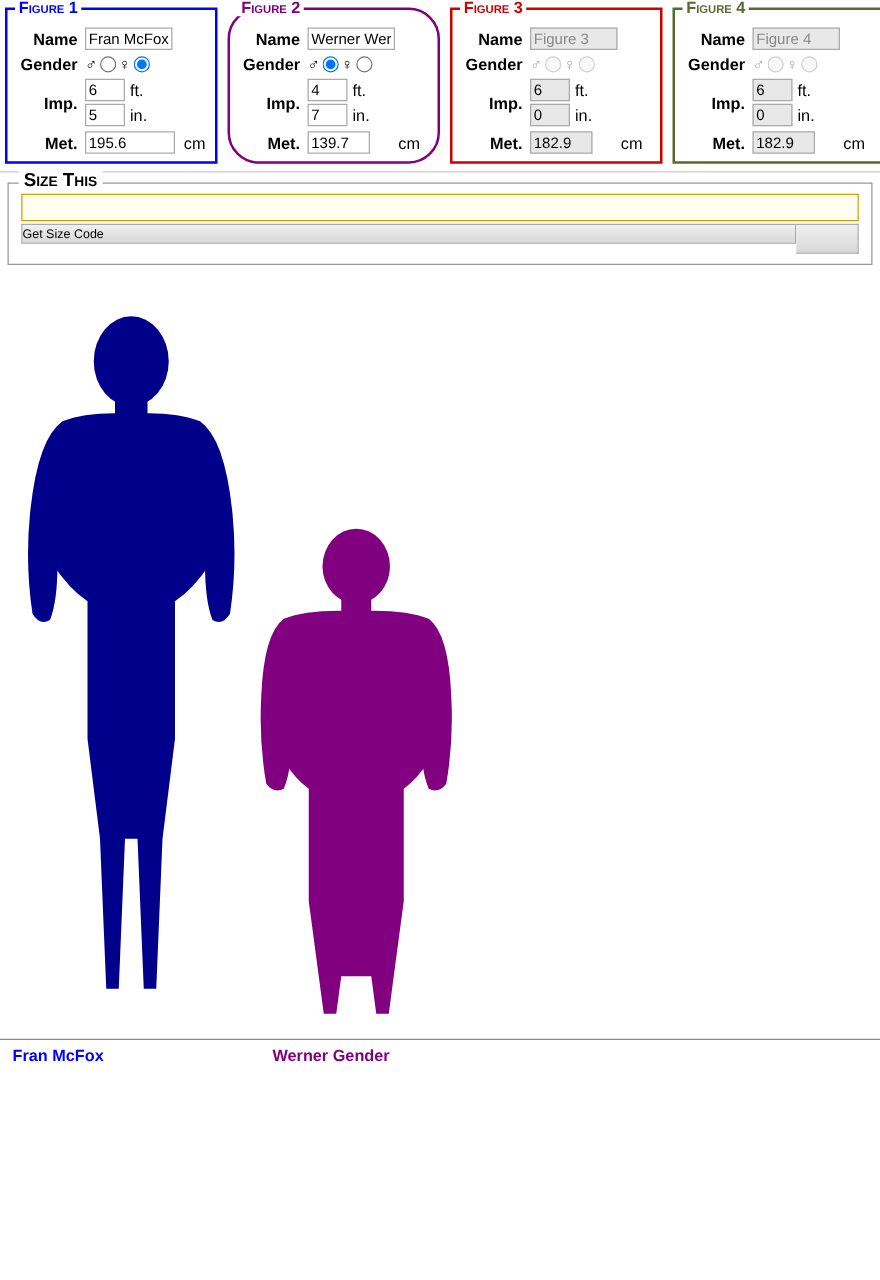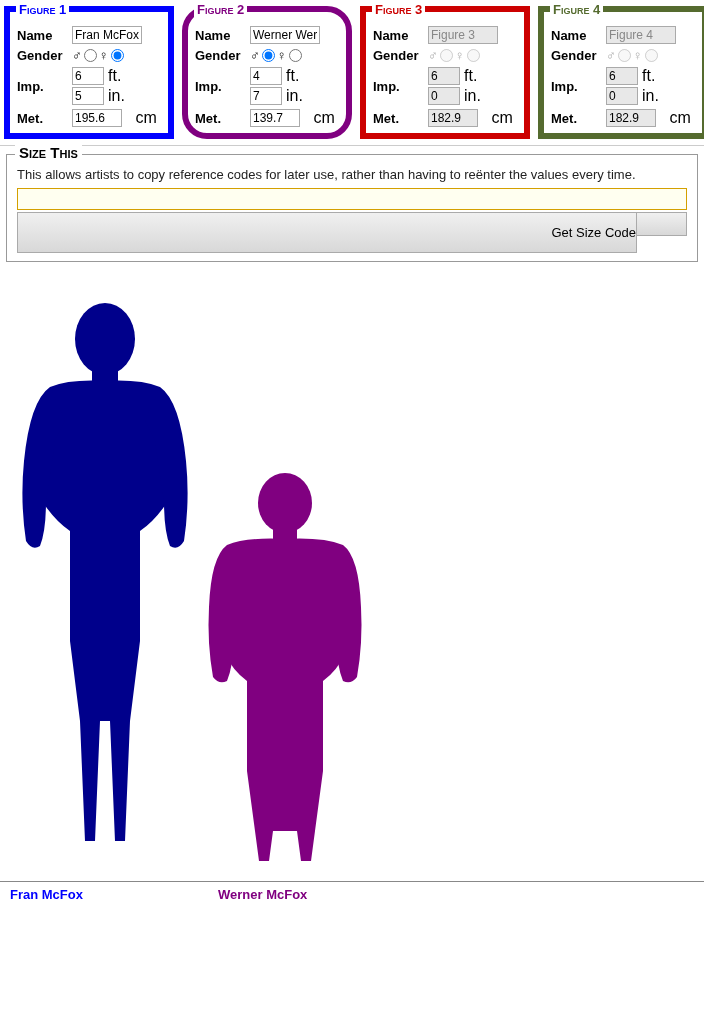--- a/index.html
+++ b/index.html
@@ -12,21 +12,21 @@
 
     
     .figures-row {
       display: flex;
       flex-direction: row;
       border-bottom: 1px solid #ccc;
       overflow: hidden;
     }
 
     .figure-box {
-      border: 6px solid #be185d;
+      border: 2px solid #be185d;
       margin: 6px 4px;
       padding: 4px;
       min-width: 170px;
       position: relative;
       background: #fff;
     }
 
     .figure-box .figure-title {
       position: absolute;
       top: -10px;
@@ -54,32 +54,33 @@
       width: 100%;
     }
     .figure-table td {
       padding: 2px 3px;
       vertical-align: middle;
     }
     .figure-table .label-cell {
       font-weight: bold;
       white-space: nowrap;
       width: 55px;
+      text-align: right;
     }
     .figure-table input[type="text"] {
       width: 70px;
       border: 1px solid #aaa;
       padding: 1px 2px;
       font-size: 12px;
     }
     .figure-table input[type="text"].small {
       width: 32px;
     }
     .figure-table .unit-label {
-      font-size: 16px;
+      font-size: 13px;
       padding-left: 2px;
     }
     .radio-group {
       display: flex;
       align-items: center;
       gap: 2px;
     }
     .gender-symbol {
       font-size: 13px;
     }
@@ -117,26 +118,26 @@
       background: #fffff0;
       font-size: 12px;
       padding: 1px 4px;
       margin-bottom: 2px;
     }
     .size-code-btn-row {
       display: flex;
     }
     .size-code-btn {
       flex: 1;
-      height: 41px;
+      height: 16px;
       background: linear-gradient(to bottom, #f0f0f0, #d8d8d8);
       border: 1px solid #aaa;
-      font-size: 13px;
+      font-size: 10px;
       cursor: pointer;
-      text-align: right;
+      text-align: left;
     }
     .size-code-btn-extra {
       width: 50px;
       height: 24px;
       background: linear-gradient(to bottom, #f0f0f0, #d8d8d8);
       border: 1px solid #aaa;
       border-left: none;
       cursor: pointer;
     }
 
@@ -208,21 +209,21 @@
             </div>
             <div class="imp-line">
               <input type="text" class="small" value="5" style="">
               <span class="unit-label">in.</span>
             </div>
           </div>
         </td>
       </tr>
       <tr>
         <td class="label-cell">Met.</td>
-        <td><input type="text" class="small" value="195.6" style="width: 50px;"></td>
+        <td><input type="text" class="small" value="195.6" style="width: 72px;"></td>
         <td class="unit-label">cm</td>
       </tr>
     </tbody>
       </table>
   </div>
 
   <div class="figure-box fig2-box">
     <span class="figure-title fig2-title">Figure 2</span>
     <table class="figure-table">
       <tbody>
@@ -348,21 +349,20 @@
         <td class="unit-label">cm</td>
       </tr>
     </tbody>
       </table>
   </div>
 
 </div>
 
 <div class="size-code-section">
   <span class="size-code-title">Size This</span>
-  <p class="size-code-desc">This allows artists to copy reference codes for later use, rather than having to reënter the values every time.</p>
   <input type="text" class="size-code-input" value="" style="">
   <div class="size-code-btn-row">
     <button class="size-code-btn">Get Size Code</button>
     <button class="size-code-btn-extra"></button>
   </div>
 </div>
 
 <div class="silhouette-area">
 
   <svg class="silhouette-svg fig1-svg" width="190" height="580" viewBox="0 0 190 580">
@@ -391,14 +391,14 @@
       <path d="M22,74 Q42,66 80,68 Q118,66 138,74 L142,180 Q132,200 118,210 L118,300 Q114,330 110,360 L106,390 L96,390 L92,360 L80,360 L68,360 L64,390 L54,390 L50,360 Q46,330 42,300 L42,210 Q28,200 18,180 Z"></path>
 
       <path d="M22,74 Q6,86 4,136 Q2,172 8,206 Q14,214 22,210 Q28,196 28,172 L34,120 L44,100 Z"></path>
       <path d="M138,74 Q154,86 156,136 Q158,172 152,206 Q146,214 138,210 Q132,196 132,172 L126,120 L116,100 Z"></path>
     </g>
   </svg>
 
   <div class="bottom-line"></div>
 
   <span class="silhouette-label label-fig1">Fran McFox</span>
-  <span class="silhouette-label label-fig2">Werner McFox</span>
+  <span class="silhouette-label label-fig2">Werner Gender</span>
 </div>
 
 </body></html>

